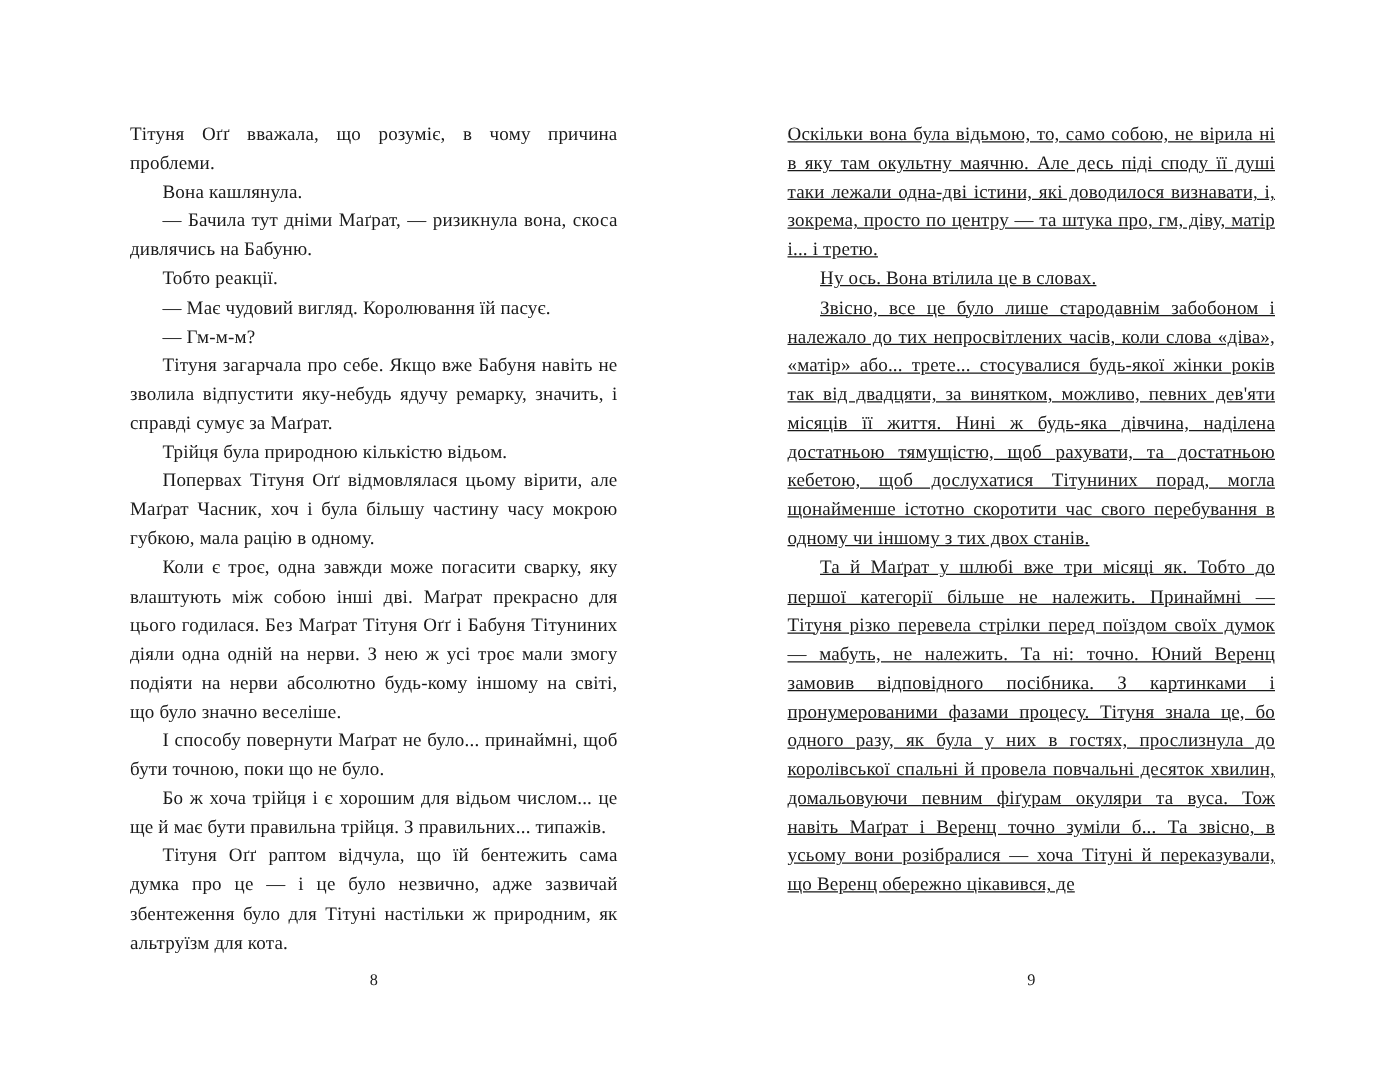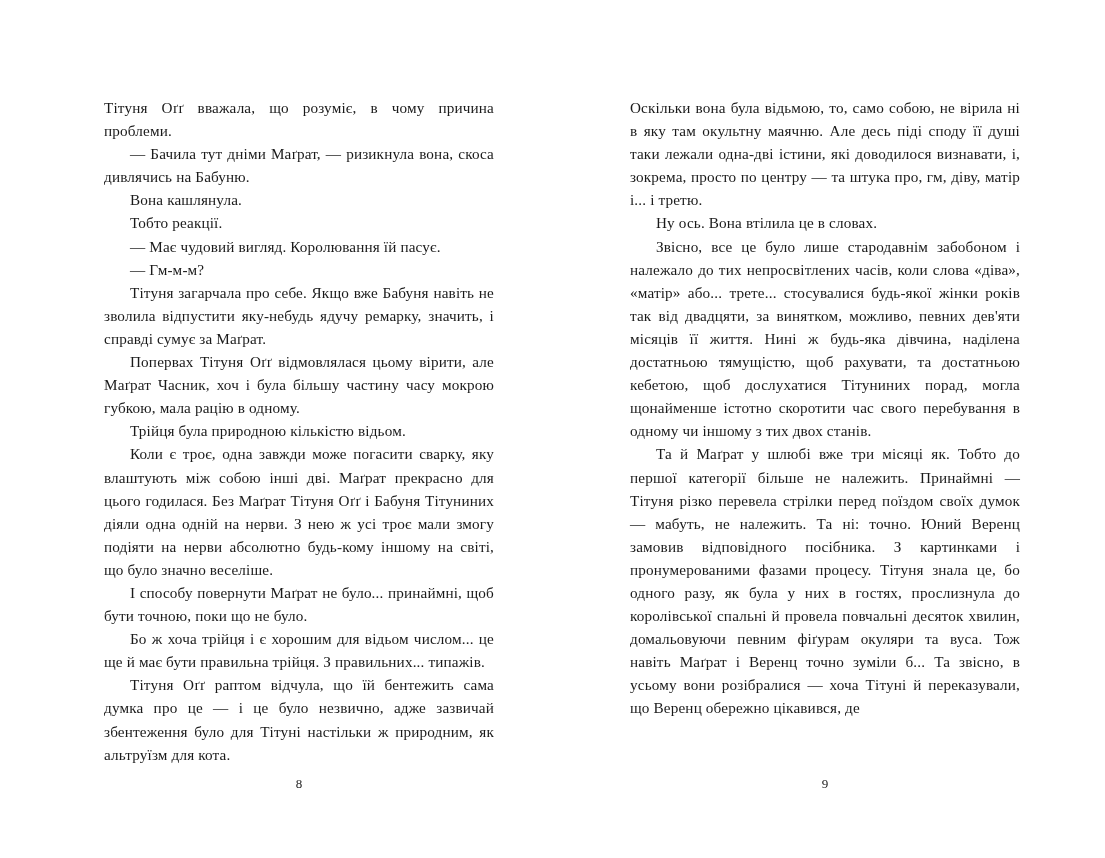--- a/index.html
+++ b/index.html
@@ -26,20 +26,21 @@
     position: relative;
     width: 552px;
     height: 858px;
     box-sizing: border-box;
   }
   .page-left {
     padding: 96px 60px 0 104px;
   }
   .page-right {
     padding: 96px 104px 0 78px;
+    text-decoration: underline;
   }
   .column {
     width: 390px;
     text-align: justify;
     text-justify: inter-word;
     hyphens: manual;
   }
   .column p {
     margin: 0;
     font-size: 15.2px;
@@ -67,28 +68,28 @@
   }
 </style>
 </head>
 <body>
 
 <div class="spread">
 
   <div class="page page-left">
     <div class="column">
       <p class="noindent">Тітуня Оґґ вважала, що розуміє, в чому причина проблеми.</p>
+      <p>Вона кашлянула.</p>
       <p>— Бачила тут дніми Маґрат, — ризикнула вона, скоса дивлячись на Бабуню.</p>
-      <p>Вона кашлянула.</p>
       <p>Тобто реакції.</p>
       <p>— Має чудовий вигляд. Королювання їй пасує.</p>
       <p>— Гм-м-м?</p>
       <p>Тітуня загарчала про себе. Якщо вже Бабуня навіть не зволила відпустити яку-небудь ядучу ремарку, значить, і справді сумує за Маґрат.</p>
+      <p>Трійця була природною кількістю відьом.</p>
       <p>Попервах Тітуня Оґґ відмовлялася цьому вірити, але Маґрат Часник, хоч і була більшу частину часу мокрою губкою, мала рацію в одному.</p>
-      <p>Трійця була природною кількістю відьом.</p>
       <p>Коли є троє, одна завжди може погасити сварку, яку влаштують між собою інші дві. Маґрат прекрасно для цього годилася. Без Маґрат Тітуня Оґґ і Бабуня Тітуниних діяли одна одній на нерви. З нею ж усі троє мали змогу подіяти на нерви абсолютно будь-кому іншому на світі, що було значно веселіше.</p>
       <p>І способу повернути Маґрат не було... принаймні, щоб бути точною, поки що не було.</p>
       <p>Бо ж хоча трійця і є хорошим для відьом числом... це ще й має бути правильна трійця. З правильних... типажів.</p>
       <p>Тітуня Оґґ раптом відчула, що їй бентежить сама думка про це — і це було незвично, адже зазвичай збентеження було для Тітуні настільки ж природним, як альтруїзм для кота.</p>
     </div>
     <div class="folio">8</div>
   </div>
 
   <div class="page page-right">
     <div class="column">

